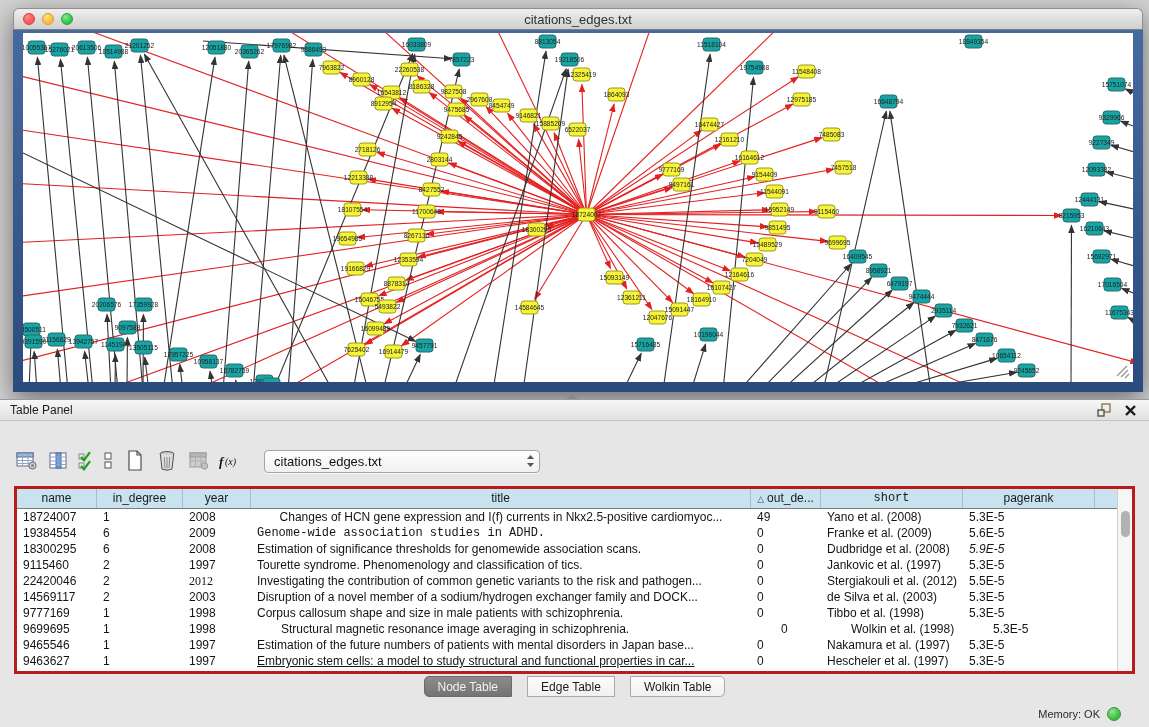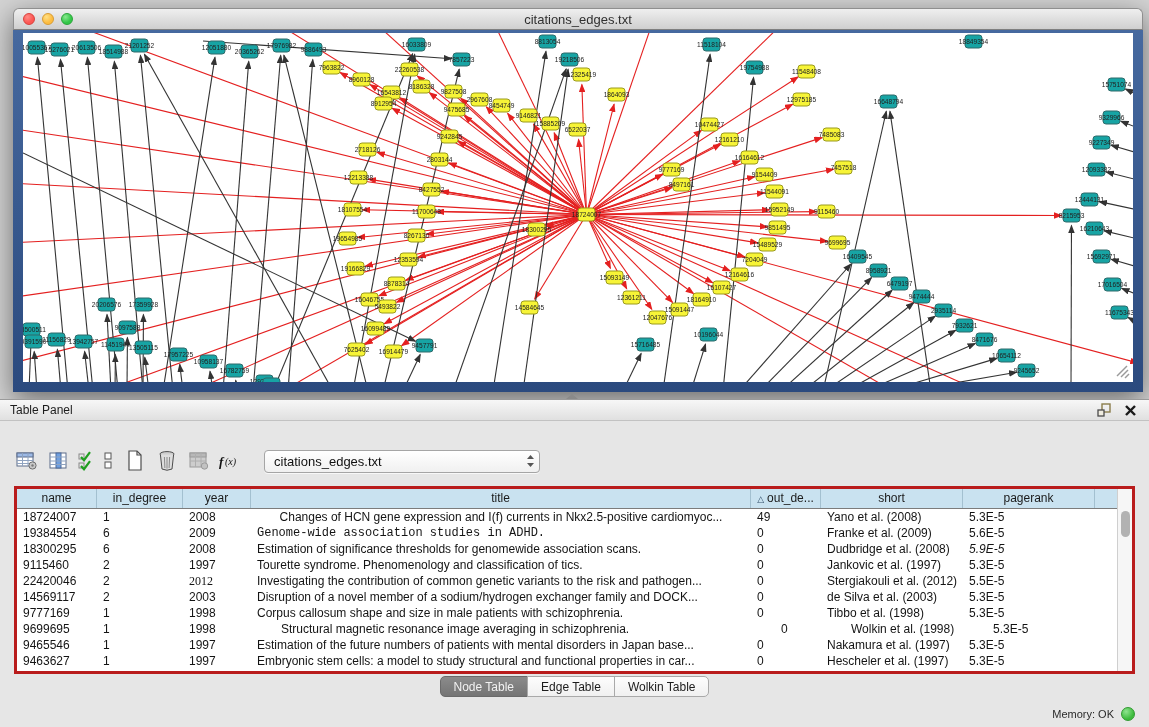--- a/index.html
+++ b/index.html
@@ -48,29 +48,29 @@
   .th { font-size:12px; color:#1a1a1a; text-align:center; line-height:19px;
     border-right:1px solid #a3c0d0; overflow:hidden; white-space:nowrap; }
   .th .sort { font-size:9px; color:#33506b; margin-right:3px; }
   .trow { display:flex; height:16px; }
   .td { font-size:12px; color:#141414; line-height:16px; padding:0 6px; overflow:hidden;
     white-space:nowrap; }
   .vscroll { position:absolute; right:0; top:0; bottom:0; width:15px; background:#f6f6f6;
     border-left:1px solid #cfcfcf; }
   .vthumb { position:absolute; left:3px; top:22px; width:9px; height:26px; border-radius:5px; background:#b2b2b2; }
 
-  .tabs { position:absolute; top:276px; left:0; right:0; display:flex; justify-content:center; }
+  .tabs { position:absolute; top:276px; left:0; right:0; display:flex; justify-content:center;gap:16px; }
   .seg { height:21px; padding:0 13px; font-size:12px; color:#1c1c1c; line-height:20px;
     background:linear-gradient(#fdfdfd,#f0f0f0); border:1px solid #a9a9a9; margin-left:-1px; cursor:default; }
   .seg:first-child { border-radius:5px 0 0 5px; margin-left:0; }
   .seg:last-child { border-radius:0 5px 5px 0; }
   .seg.active { background:linear-gradient(#8b8b8b,#747474); color:#f2f2f2; border-color:#6a6a6a; }
 
   .statusbar { position:absolute; bottom:0; left:0; right:0; height:26px;
-    display:flex; align-items:center; justify-content:flex-end; padding-right:14px; }
+    display:flex; align-items:center; justify-content:flex-end; padding-right:28px; }
   .statusbar .mem { font-size:11px; color:#2a2a2a; margin-right:7px; }
   .mem-dot { width:14px; height:14px; border-radius:50%;
     background:radial-gradient(circle at 35% 30%, #8fe48f, #3dbb3d 65%); border:1px solid #2f9a2f; }
 </style>
 </head>
 <body>
 
 <div class="net-window">
   <div class="titlebar">
     <div class="lights">
@@ -790,21 +790,21 @@
     </div>
   </div>
 
   <div class="table-wrap">
     <div class="thead" id="thead">
         <div class="th" style="width: 80px;">name</div>
         <div class="th" style="width: 86px;">in_degree</div>
         <div class="th" style="width: 68px;">year</div>
         <div class="th" style="width: 500px;">title</div>
         <div class="th" style="width: 70px;"><span class="sort">△</span>out_de...</div>
-        <div class="th" style="width: 142px;">short</div>
+        <div class="th" style="width: 142px; font-family: Liberation Mono, monospace;">short</div>
         <div class="th" style="width: 132px;">pagerank</div>
       </div>
     <div id="tbody">
         <div class="trow">
           <div class="td" style="width: 80px;">18724007</div>
           <div class="td" style="width: 86px;">1</div>
           <div class="td" style="width: 68px;">2008</div>
           <div class="td" style="width: 500px; text-align: center;">Changes of HCN gene expression and I(f) currents in Nkx2.5-positive cardiomyoc...</div>
           <div class="td" style="width: 70px;">49</div>
           <div class="td" style="width: 142px;">Yano et al. (2008)</div>
@@ -879,21 +879,21 @@
           <div class="td" style="width: 68px;">1997</div>
           <div class="td" style="width: 500px;">Estimation of the future numbers of patients with mental disorders in Japan base...</div>
           <div class="td" style="width: 70px;">0</div>
           <div class="td" style="width: 142px;">Nakamura et al. (1997)</div>
           <div class="td" style="width: 132px;">5.3E-5</div>
         </div>
         <div class="trow">
           <div class="td" style="width: 80px;">9463627</div>
           <div class="td" style="width: 86px;">1</div>
           <div class="td" style="width: 68px;">1997</div>
-          <div class="td" style="width: 500px;">Embryonic stem cells: a model to study structural and functional properties in car...</div>
+          <div class="td" style="width: 500px; text-decoration: underline;">Embryonic stem cells: a model to study structural and functional properties in car...</div>
           <div class="td" style="width: 70px;">0</div>
           <div class="td" style="width: 142px;">Hescheler et al. (1997)</div>
           <div class="td" style="width: 132px;">5.3E-5</div>
         </div>
       </div>
     <div class="vscroll">
       <div class="vthumb"></div>
     </div>
   </div>
 

